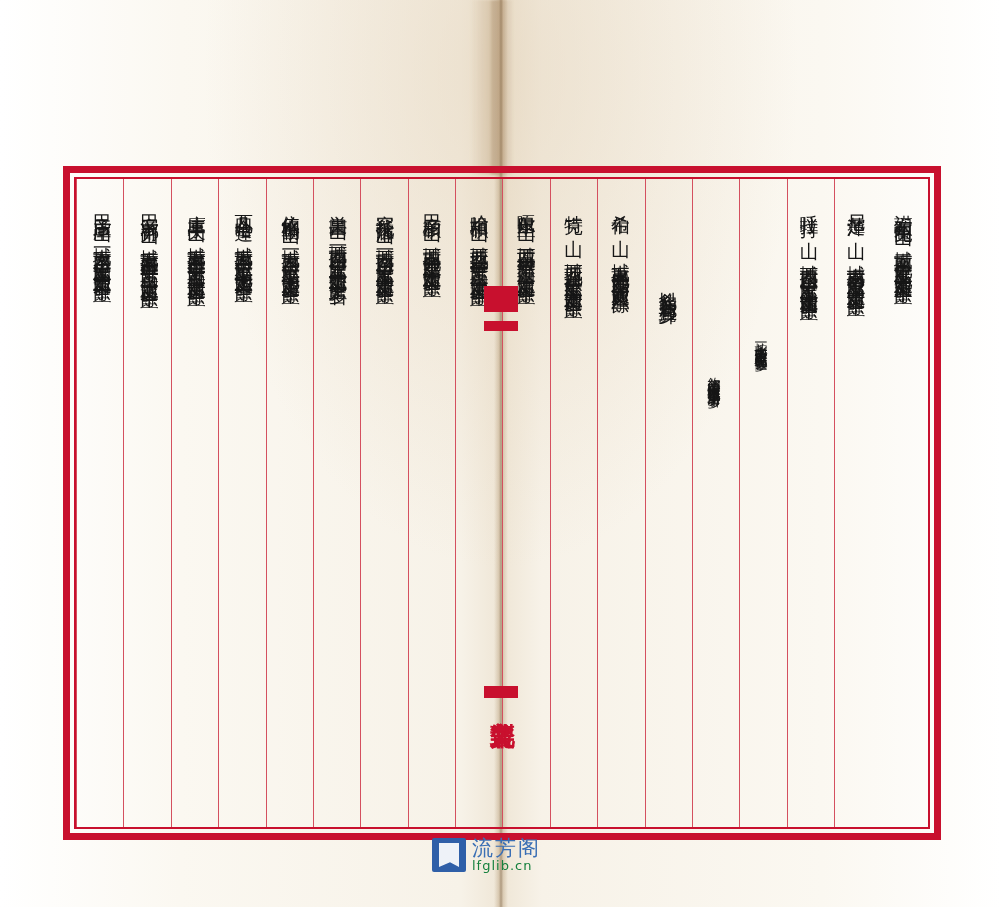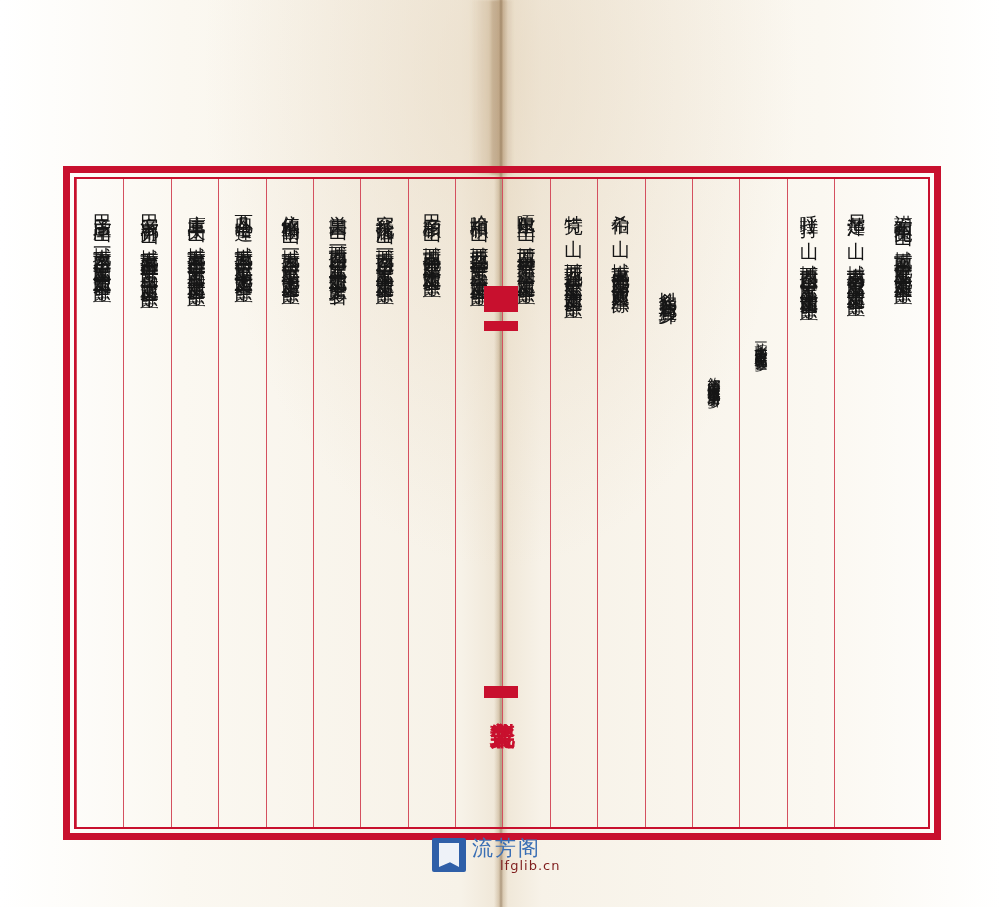--- a/index.html
+++ b/index.html
@@ -170,24 +170,23 @@
     line-height: 1.05;
   }
   .wm-main {
     font-size: 21px;
     color: #3a6fb5;
     font-family: "DejaVu Serif", serif;
     letter-spacing: 2px;
   }
   .wm-sub {
     font-size: 13px;
-    color: #7f1d1d;
+    color: #15803d;
     font-family: "DejaVu Sans", sans-serif;
     letter-spacing: 1px;
-    margin-left: 28px;
   }
 </style>
 </head>
 <body>
 
 <div id="page">
   <div class="paper-bg"></div>
   <div class="crease"></div>
   <div class="crease-top"></div>
 

